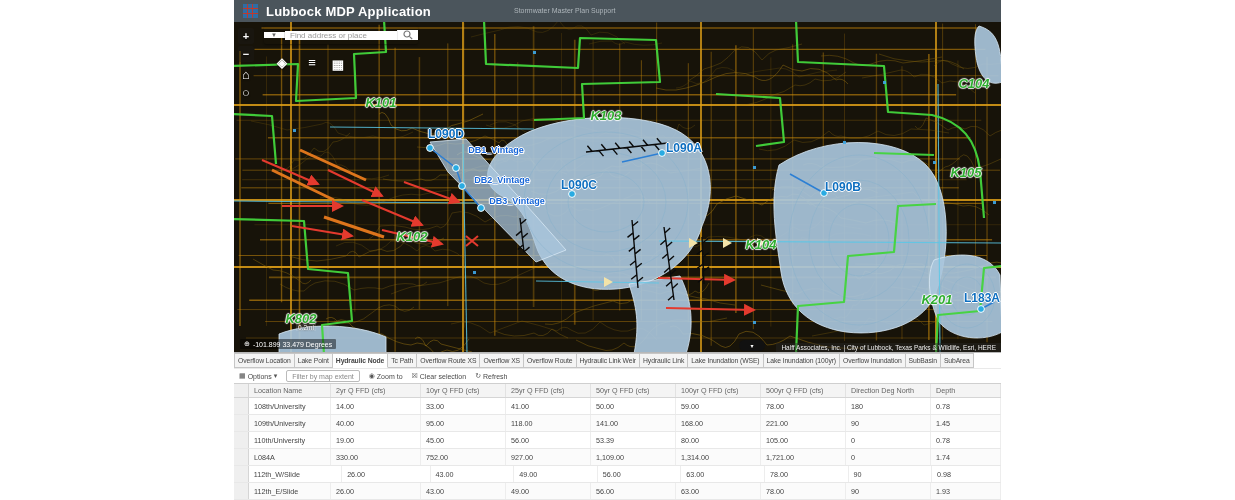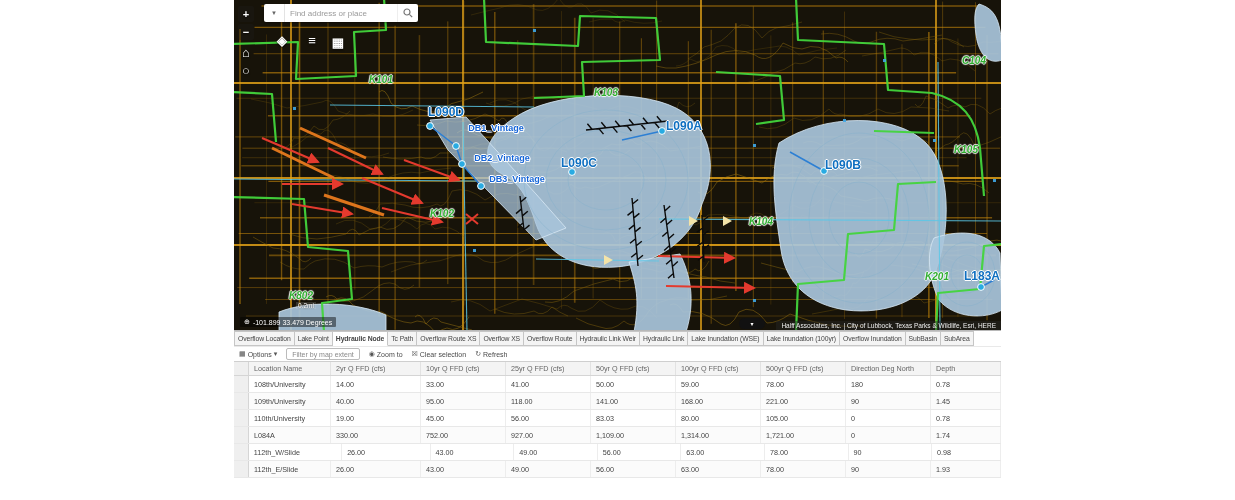--- a/index.html
+++ b/index.html
@@ -10,30 +10,30 @@
   .hdr{height:22px;background:#4b555c;display:flex;align-items:center;padding-left:9px;position:relative;}
   .hdr .logo{width:15px;height:14px;margin-right:8px;flex:0 0 auto;}
   .hdr .title{color:#fff;font-size:13px;font-weight:bold;letter-spacing:.2px;white-space:nowrap;}
   .hdr .subtitle{position:absolute;left:280px;top:7px;color:#adb5ba;font-size:7px;white-space:nowrap;}
 
   
   .map{position:relative;height:330px;background:#171309;overflow:hidden;}
   .map svg.art{position:absolute;left:0;top:0;}
   .maplabels{position:absolute;left:0;top:0;width:100%;height:100%;}
   .maplabel{position:absolute;transform:translate(-50%,-50%);font-weight:bold;white-space:nowrap;line-height:1;}
-  .maplabel.basin{color:#2fae2f;font-style:italic;font-size:10px;
+  .maplabel.basin{color:#2fae2f;font-style:italic;font-size:13px;
     text-shadow:-1px 0 1px rgba(255,255,255,.9),1px 0 1px rgba(255,255,255,.9),0 -1px 1px rgba(255,255,255,.9),0 1px 1px rgba(255,255,255,.9);}
   .maplabel.node{color:#0e6fc0;font-size:12px;
     text-shadow:-1px 0 #fff,1px 0 #fff,0 -1px #fff,0 1px #fff;}
   .maplabel.db{color:#1565d8;font-size:9px;
     text-shadow:-1px 0 #fff,1px 0 #fff,0 -1px #fff,0 1px #fff,1px 1px #fff;}
 
   
   .search{position:absolute;left:30px;top:4px;display:flex;height:18px;border-radius:2px;
-    box-shadow:0 1px 2px rgba(0,0,0,.4);overflow:hidden;}
+    box-shadow:0 1px 2px rgba(0,0,0,.4);overflow:hidden;align-items:center;}
   .search .dd{width:20px;background:#fff;border-right:1px solid #e3e3e3;display:flex;align-items:center;justify-content:center;font-size:6px;color:#666;cursor:pointer;}
   .search input{width:102px;border:none;outline:none;font-size:8px;padding:0 5px;color:#555;font-family:"Liberation Sans",sans-serif;}
   .search input::placeholder{color:#9a9a9a;}
   .search .go{width:20px;background:#fff;border-left:1px solid #eee;display:flex;align-items:center;justify-content:center;cursor:pointer;}
 
   
   .mbtn{position:absolute;width:16px;height:16px;display:flex;align-items:center;justify-content:center;
     color:#fff;background:rgba(30,30,30,.35);border-radius:2px;font-size:11px;font-weight:bold;cursor:pointer;
     text-shadow:0 1px 2px rgba(0,0,0,.8);}
   .mbtn.flat{background:transparent;font-size:13px;}
@@ -68,20 +68,36 @@
   .th.sel,.td.sel{background:#efefef;border-right:1px solid #d5d5d5;padding:0;}
   .tr{display:flex;height:16px;border-bottom:1px solid #e8e8e8;background:#fff;cursor:pointer;}
   .tr.alt{background:#fbfbfb;}
   .td{display:flex;align-items:center;padding:0 5px;box-sizing:border-box;border-right:1px solid #ededed;overflow:hidden;white-space:nowrap;}
 </style>
 </head>
 <body>
 
 <div class="app">
 
+  <div class="hdr">
+    <svg class="logo" viewBox="0 0 15 14">
+      <rect x="0" y="0" width="15" height="14" fill="#c0392b"></rect>
+      <rect x="0" y="0" width="4" height="4" fill="#2e6da4"></rect>
+        <rect x="5" y="0" width="4" height="4" fill="#2e6da4"></rect>
+        <rect x="10" y="0" width="5" height="4" fill="#2e6da4"></rect>
+      <rect x="0" y="5" width="4" height="4" fill="#2e6da4"></rect>
+        <rect x="5" y="5" width="4" height="4" fill="#2e6da4"></rect>
+        <rect x="10" y="5" width="5" height="4" fill="#2e6da4"></rect>
+      <rect x="0" y="10" width="4" height="4" fill="#2e6da4"></rect>
+        <rect x="5" y="10" width="4" height="4" fill="#2e6da4"></rect>
+        <rect x="10" y="10" width="5" height="4" fill="#2e6da4"></rect>
+    </svg>
+    <div class="title">Lubbock MDP Application</div>
+    <div class="subtitle">Stormwater Master Plan Support</div>
+  </div>
 
   <div class="map">
     <svg class="art" width="767" height="330" viewBox="0 0 767 330">
       <defs>
         <marker id="ra" markerWidth="7" markerHeight="7" refX="5" refY="3" orient="auto">
           <path d="M0,0 L6,3 L0,6 z" fill="#e43a2e"></path>
         </marker>
       </defs>
       <rect x="0" y="0" width="767" height="330" fill="#171309"></rect>
       <g id="street-layer">
@@ -320,21 +336,21 @@
         <div class="maplabel basin" style="left: 740px; top: 61px;">C104</div>
         <div class="maplabel basin" style="left: 372px; top: 93px;">K103</div>
         <div class="maplabel node" style="left: 212px; top: 112px;">L090D</div>
         <div class="maplabel node" style="left: 450px; top: 126px;">L090A</div>
         <div class="maplabel db" style="left: 262px; top: 128px;">DB1_Vintage</div>
         <div class="maplabel basin" style="left: 732px; top: 150px;">K105</div>
         <div class="maplabel db" style="left: 268px; top: 158px;">DB2_Vintage</div>
         <div class="maplabel node" style="left: 345px; top: 163px;">L090C</div>
         <div class="maplabel node" style="left: 609px; top: 165px;">L090B</div>
         <div class="maplabel db" style="left: 283px; top: 179px;">DB3_Vintage</div>
-        <div class="maplabel basin" style="left: 196px; top: 214px; padding-left: 24px;">K102</div>
+        <div class="maplabel basin" style="left: 178px; top: 214px;">K102</div>
         <div class="maplabel basin" style="left: 527px; top: 222px;">K104</div>
         <div class="maplabel basin" style="left: 703px; top: 277px;">K201</div>
         <div class="maplabel node" style="left: 748px; top: 276px;">L183A</div>
         <div class="maplabel basin" style="left: 67px; top: 296px;">K802</div>
       </div>
 
     <div class="search">
       <div class="dd">
           <span>▼</span>
         </div>
@@ -457,21 +473,21 @@
           <div class="td" style="width: 85px;">221.00</div>
           <div class="td" style="width: 85px;">90</div>
           <div class="td" style="width: 70px;">1.45</div>
         </div>
         <div class="tr">
           <div class="td sel" style="width: 15px;"></div>
           <div class="td" style="width: 82px;">110th/University</div>
           <div class="td" style="width: 90px;">19.00</div>
           <div class="td" style="width: 85px;">45.00</div>
           <div class="td" style="width: 85px;">56.00</div>
-          <div class="td" style="width: 85px;">83.03</div>
+          <div class="td" style="width: 85px;">53.39</div>
           <div class="td" style="width: 85px;">80.00</div>
           <div class="td" style="width: 85px;">105.00</div>
           <div class="td" style="width: 85px;">0</div>
           <div class="td" style="width: 70px;">0.78</div>
         </div>
         <div class="tr alt">
           <div class="td sel" style="width: 15px;"></div>
           <div class="td" style="width: 82px;">L084A</div>
           <div class="td" style="width: 90px;">330.00</div>
           <div class="td" style="width: 85px;">752.00</div>

